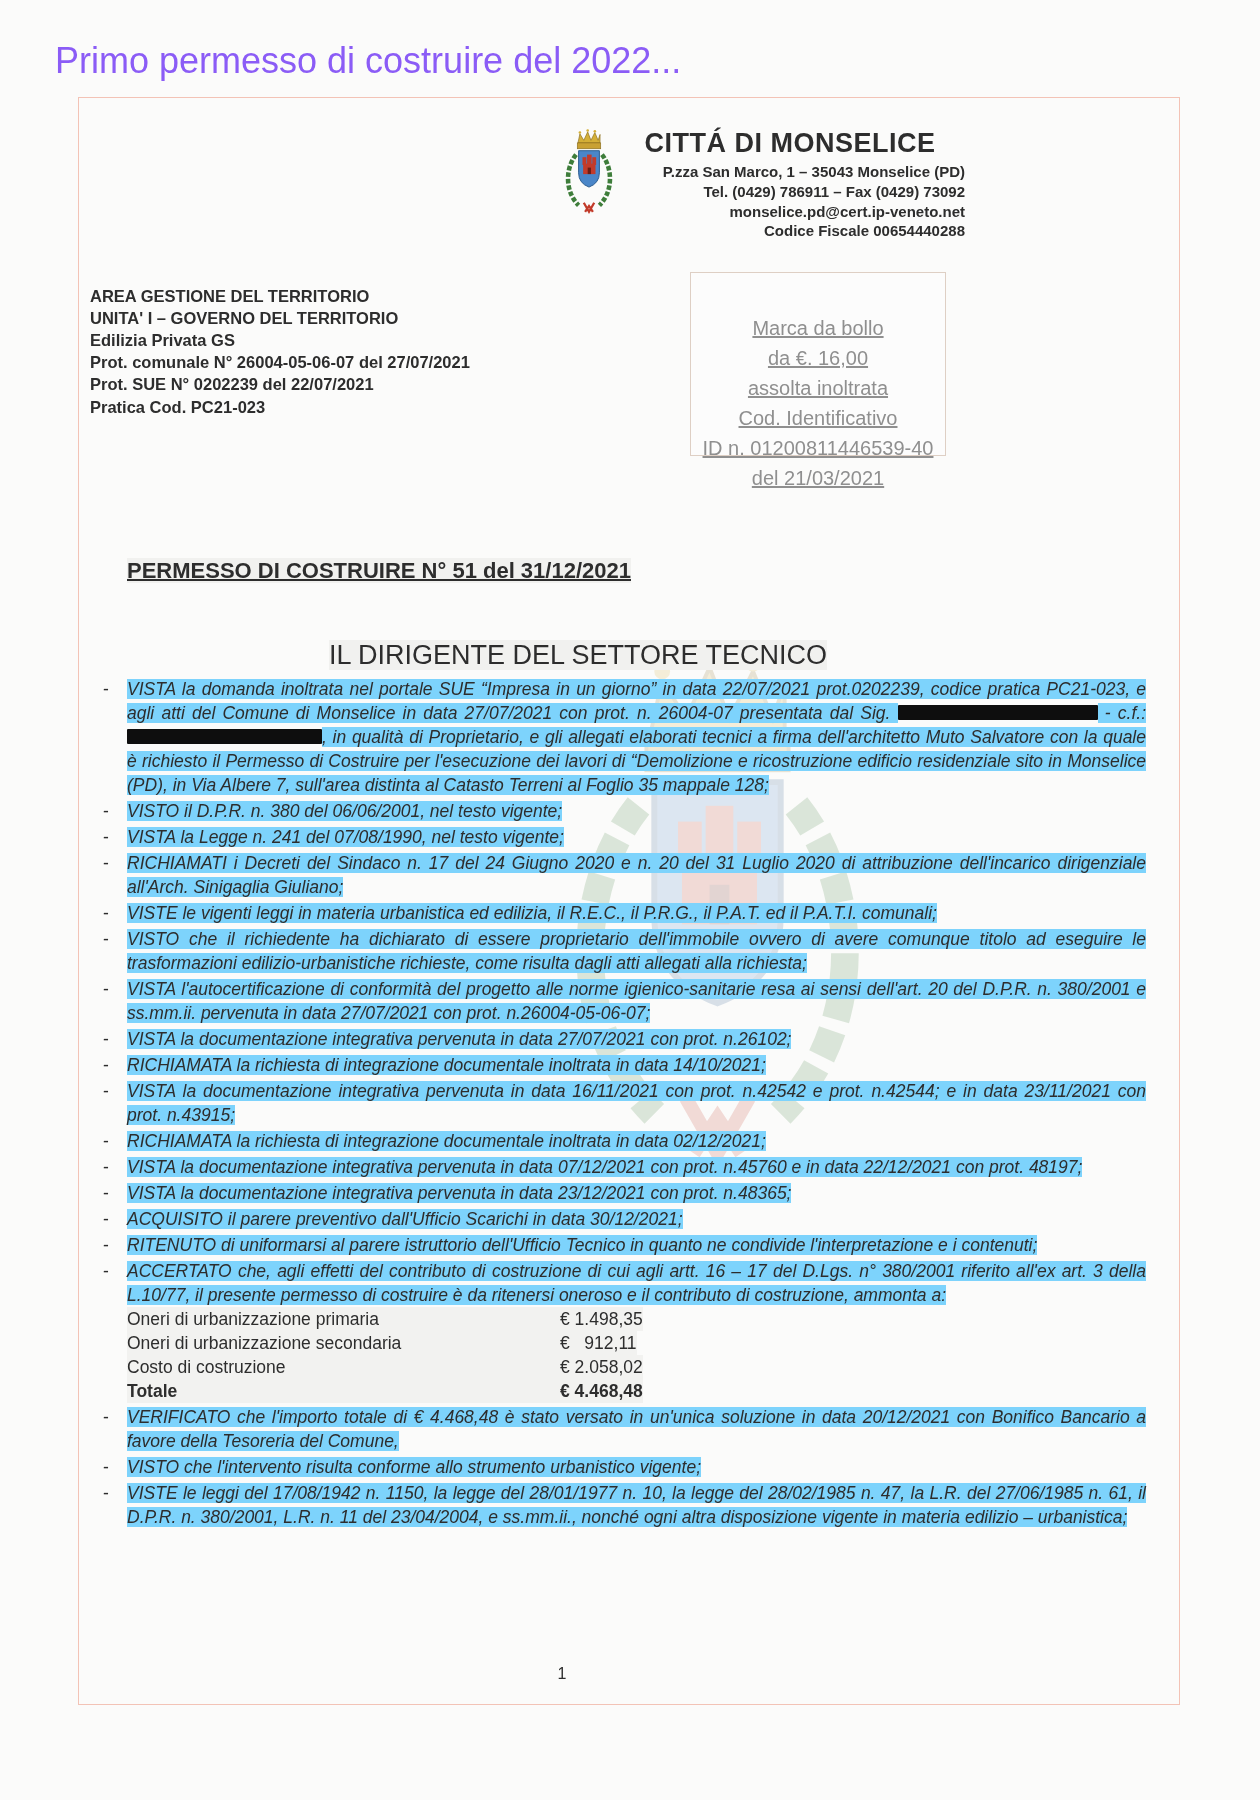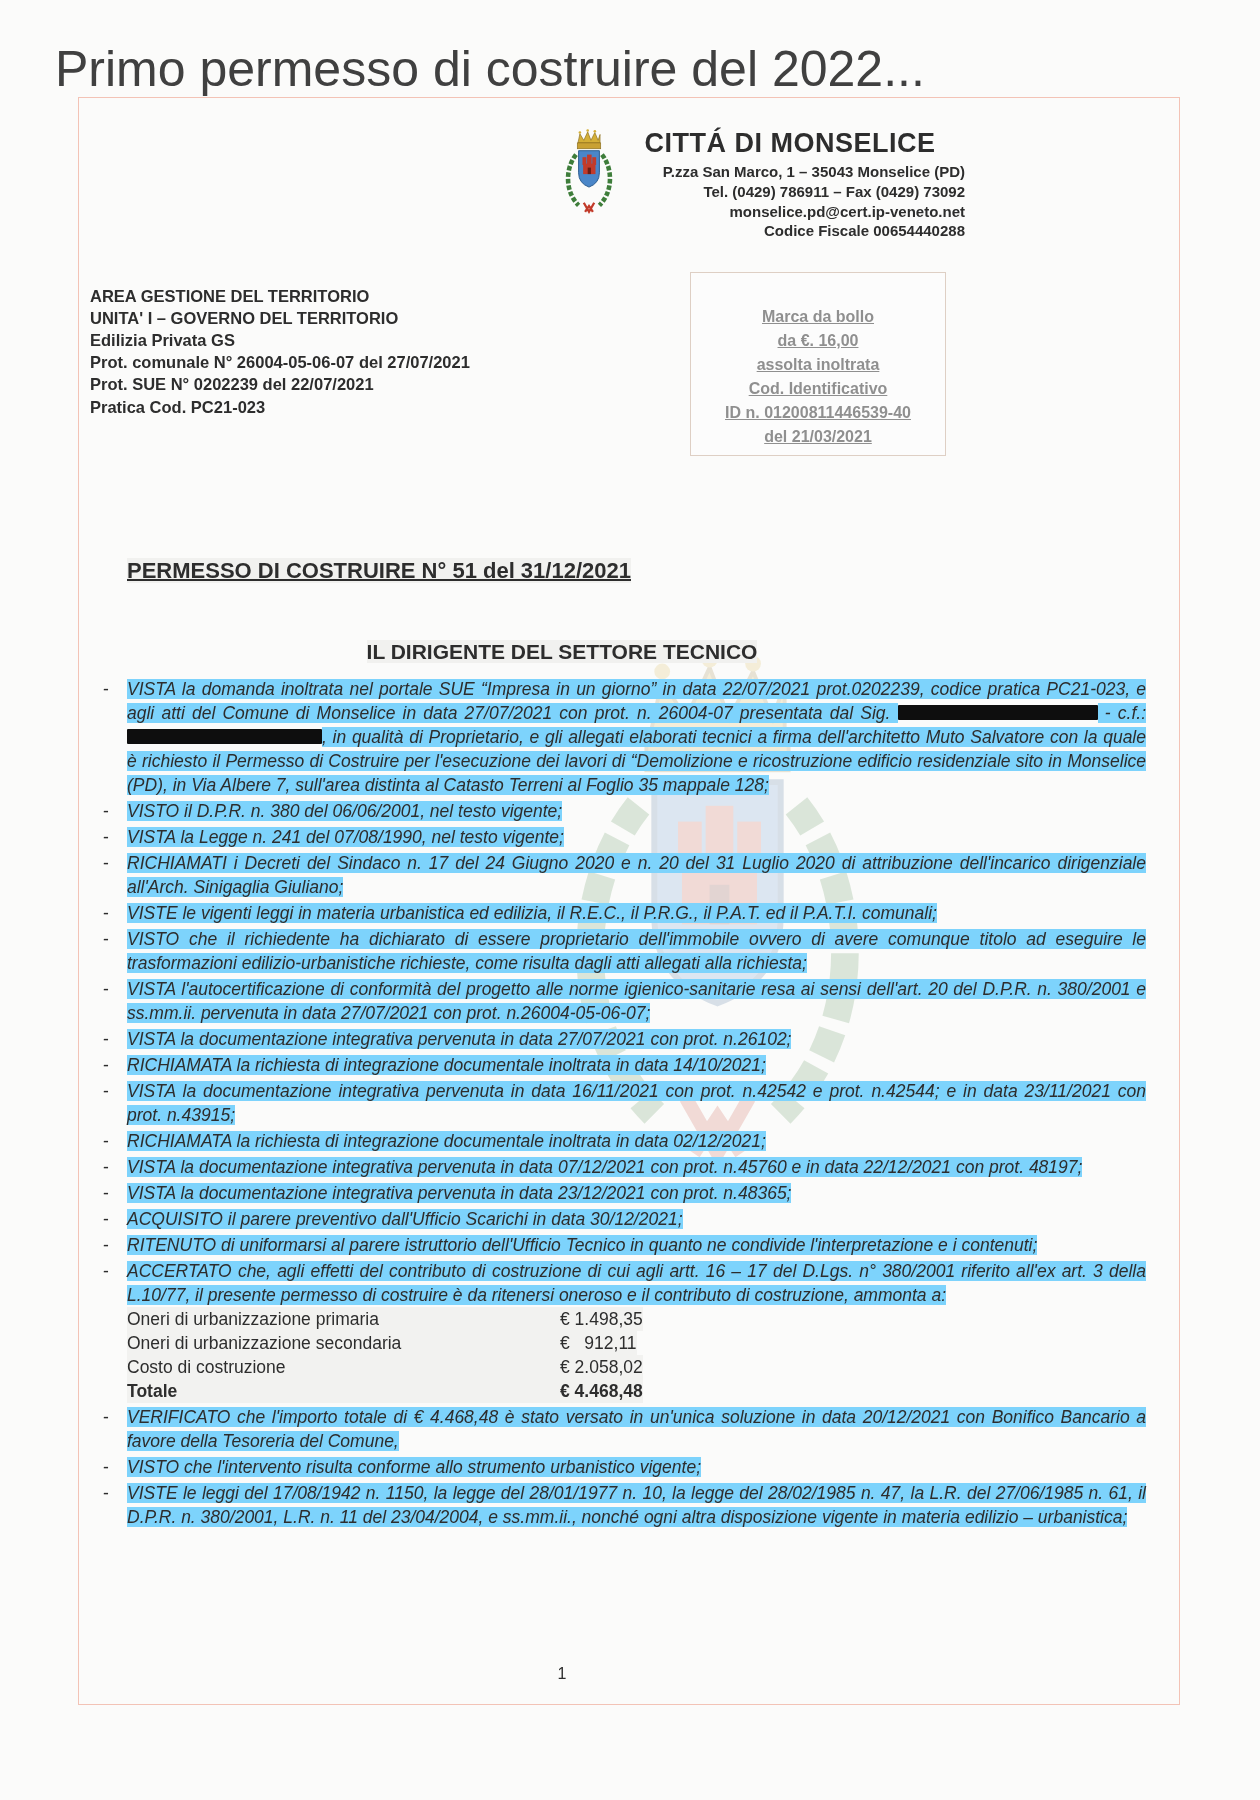--- a/index.html
+++ b/index.html
@@ -3,36 +3,36 @@
 <meta charset="utf-8">
 <style>
   html,body{margin:0;padding:0;}
   body{
     width:1260px;height:1800px;position:relative;
     background:#fbfbfa;color:#2d2d2d;
     font-family:"Liberation Sans",sans-serif;
     overflow:hidden;
   }
   .frame{position:absolute;left:78px;top:97px;width:1100px;height:1606px;border:1px solid #f3c3b6;}
-  .main-title{position:absolute;left:55px;top:40px;font-size:50px;color:#404040;white-space:nowrap;}
+  .main-title{position:absolute;left:55px;top:40px;font-size:36px;color:#8b5cf6;white-space:nowrap;}
   .logo{position:absolute;left:556px;top:126px;width:66px;height:104px;}
   .watermark{position:absolute;left:520px;top:628px;width:395px;height:640px;opacity:.17;pointer-events:none;}
   .hdr{position:absolute;left:615px;top:128px;width:350px;text-align:center;}
   .hdr .city{font-size:27px;font-weight:bold;letter-spacing:.5px;margin-bottom:3px;}
   .hdr .line{font-size:15px;font-weight:bold;line-height:1.32;text-align:right;}
   .office{position:absolute;left:90px;top:285px;font-weight:bold;font-size:16.5px;line-height:1.34;}
   .stamp{
     position:absolute;left:690px;top:272px;width:256px;height:184px;
     border:1px solid #decfc4;color:#8f8f8f;text-align:center;
-    font-size:16px;line-height:1.5;padding-top:32px;box-sizing:border-box;background:rgba(255,255,255,.35);font-weight:bold;
+    font-size:20px;line-height:1.5;padding-top:40px;box-sizing:border-box;background:rgba(255,255,255,.35);
   }
   .stamp div{text-decoration:underline;}
   .doc-title{position:absolute;left:127px;top:558px;width:870px;text-align:left;font-size:22px;font-weight:bold;}
   .doc-title span{text-decoration:underline;text-decoration-thickness:2px;background:#f1f1ef;}
-  .doc-subtitle{position:absolute;left:127px;top:640px;width:870px;text-align:center;font-size:21px;font-weight:bold;}
+  .doc-subtitle{position:absolute;left:143px;top:640px;width:870px;text-align:center;font-size:27px;font-weight:normal;}
   .doc-subtitle span{background:#f1f1ef;}
   .body-list{position:absolute;left:100px;top:677px;width:1046px;font-size:17.5px;line-height:24px;}
   .bullet{position:relative;padding-left:27px;text-align:justify;margin-bottom:2px;}
   .dash{position:absolute;left:3px;top:0;}
   .hl{background:#7dd3fc;font-style:italic;}
   .redact{display:inline-block;background:#0e0e0e;height:15px;border-radius:1px;position:relative;top:1px;}
   .fees{text-align:left;}
   .fee-row{display:flex;}
   .fee-row.bold{font-weight:bold;}
   .fee-label{width:433px;background:#f2f2f0;}

